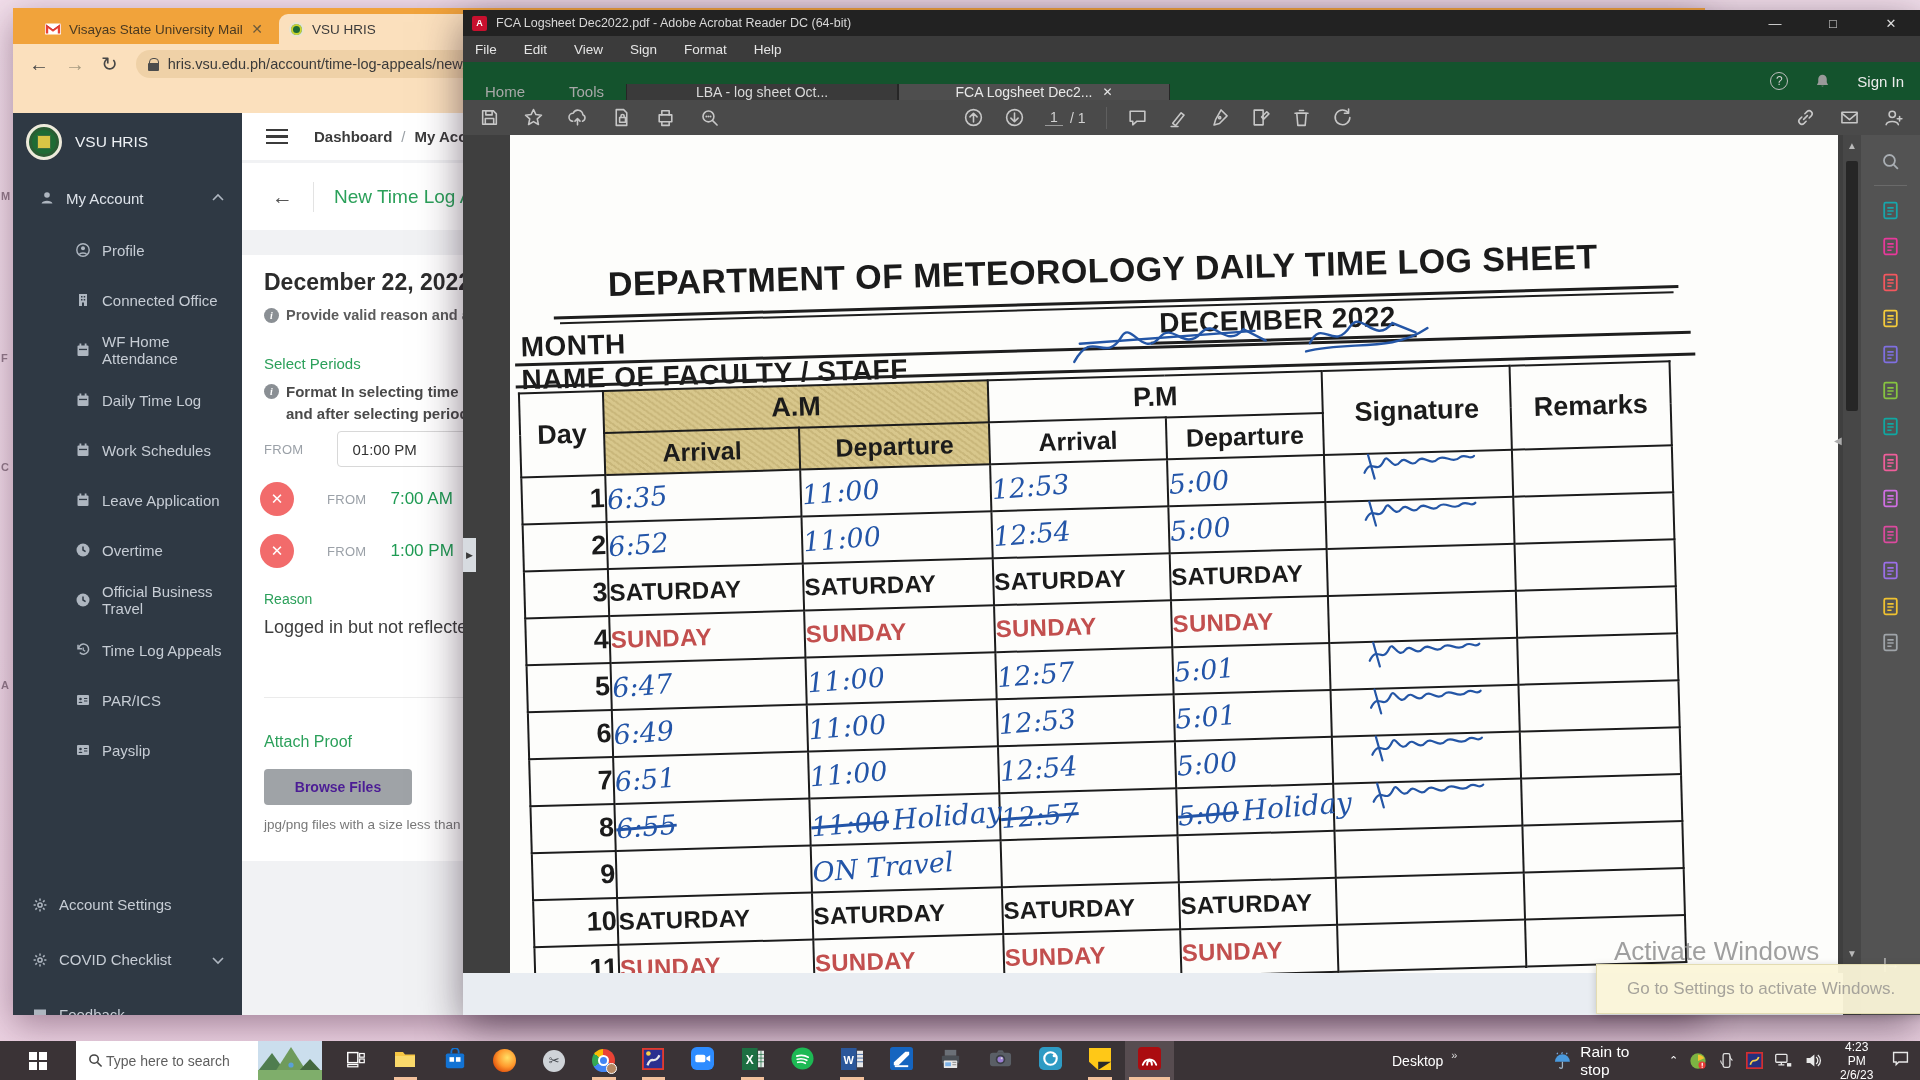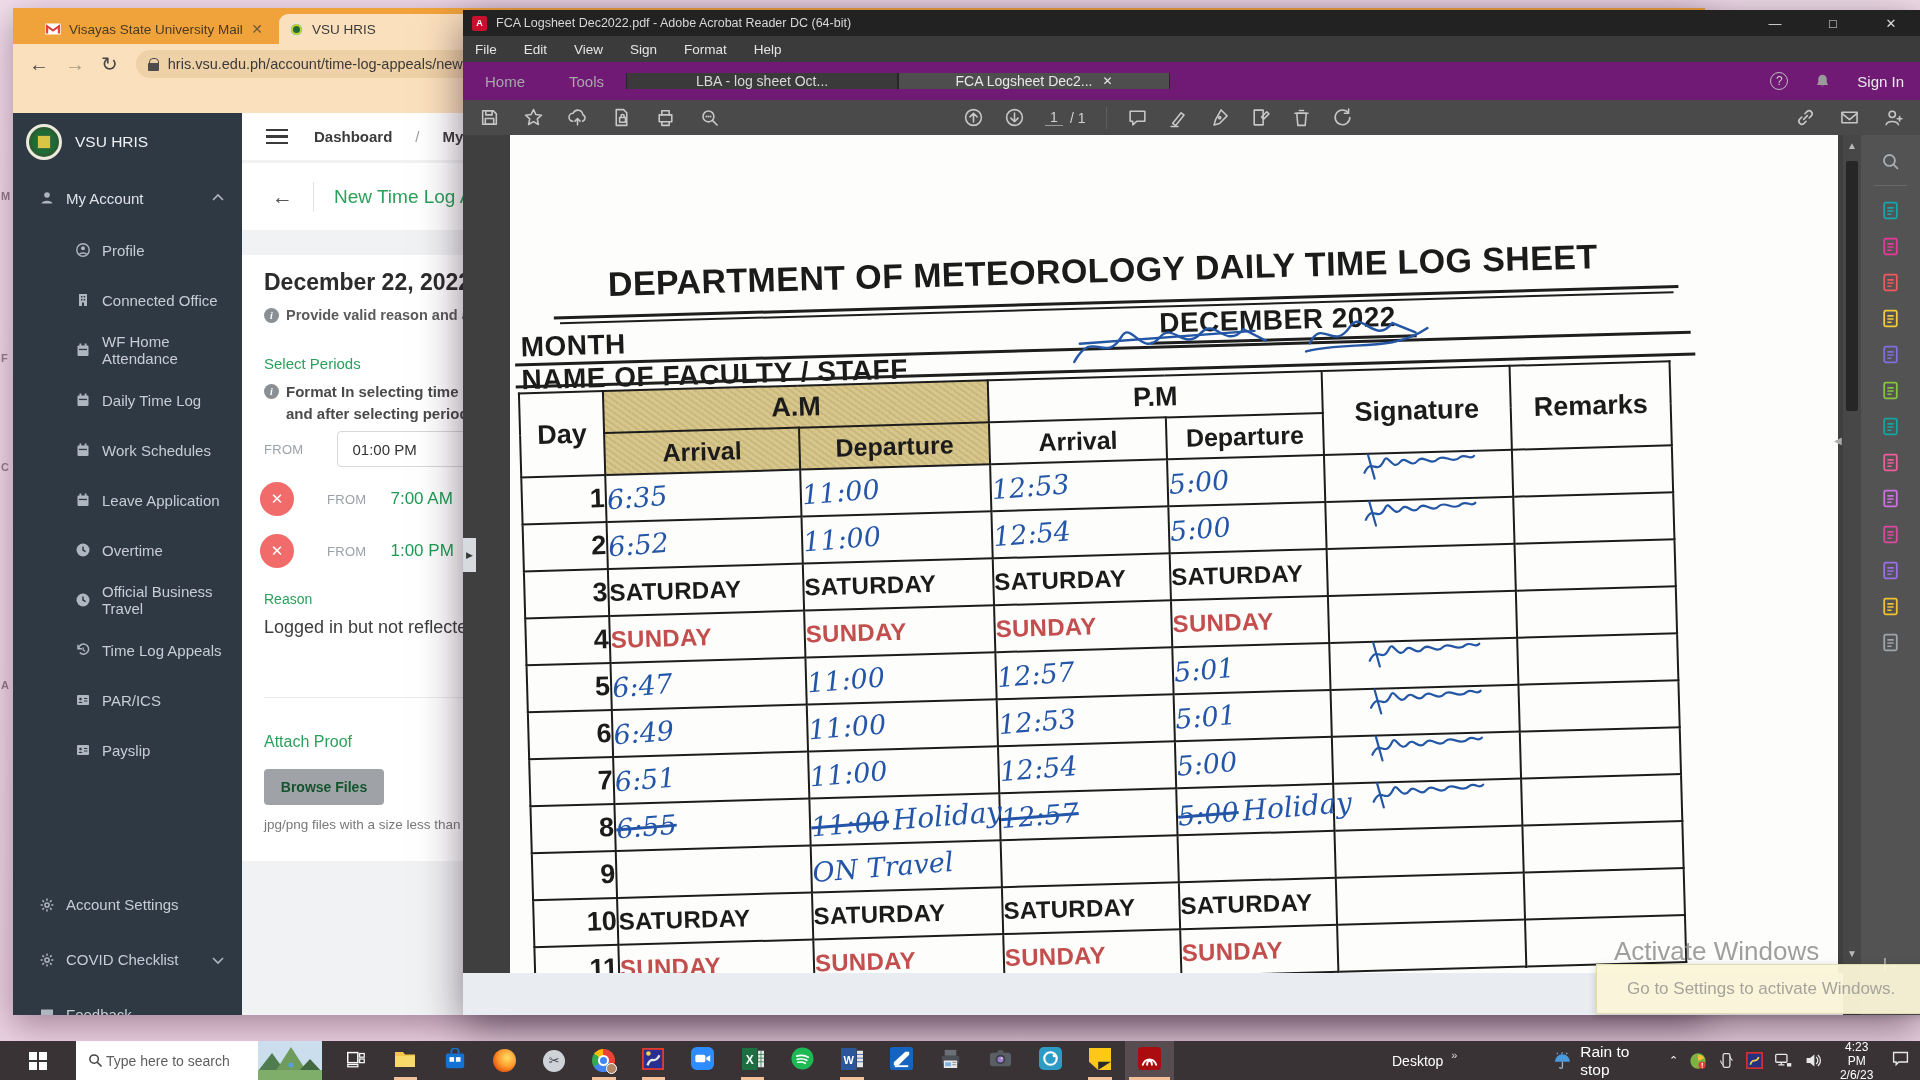--- a/index.html
+++ b/index.html
@@ -33,28 +33,28 @@
   #sb{position:absolute;left:0;top:105px;width:229px;bottom:0;background:#2F3944;color:#C7CDD5;overflow:hidden}
   .sb-logo{position:absolute;top:11px;left:13px;display:flex;align-items:center;gap:13px}
   .logo-circle{width:36px;height:36px;border-radius:50%;background:#1E6B34;border:3px solid #EDEADB;box-shadow:inset 0 0 0 3px #2b5c33;position:relative}
   .logo-circle:after{content:"";position:absolute;inset:8px;background:#D9C545;border:1.5px solid #3f6f3f}
   .sb-brand{font-size:15.5px;color:#EEF1F5}
   .sb-section{position:absolute;top:70px;left:0;right:0;height:30px;display:flex;align-items:center;gap:11px;padding-left:26px;font-size:15px;color:#DDE2E9}
   .sb-chev{position:absolute;right:16px}
   #sb-items{position:absolute;top:112px;left:0;right:8px}
   .sb-item{height:50px;display:flex;align-items:center;gap:11px;padding-left:62px;font-size:15px;cursor:pointer}
   #sb-bottom{position:absolute;top:764px;left:0;right:0}
-  .sb-bitem{height:55px;display:flex;align-items:center;gap:11px;padding-left:26px;font-size:15px;position:relative}
+  .sb-bitem{height:55px;display:flex;align-items:center;gap:11px;padding-left:19px;font-size:15px;position:relative}
   .ic16{width:16px;height:16px;flex:0 0 auto;color:#AEB6C0}
 
   
   .bc-bar{position:absolute;left:229px;top:105px;right:0;height:47px;background:#fff;display:flex;align-items:center}
   .hamb{width:22px;margin-left:24px}
   .hamb div{height:2.6px;background:#3b3b3b;margin:4px 0}
-  .crumbs{margin-left:26px;font-size:15px;font-weight:bold;color:#3b3b3b;display:flex;gap:23px}
+  .crumbs{margin-left:26px;font-size:15px;font-weight:bold;color:#3b3b3b;display:flex;gap:9px}
   .crumb-sep{color:#9aa0a6;font-weight:normal}
   .card1{position:absolute;left:229px;top:155px;right:0;height:67px;background:#fff;display:flex;align-items:center}
   .backarrow{font-size:21px;color:#555;margin-left:30px}
   .vsep{width:1px;height:30px;background:#e3e3e3;margin:0 20px}
   .pagehdr{font-size:19px;color:#2BA05A}
   .card2{position:absolute;left:229px;top:247px;right:0;height:606px;background:#fff}
   .c2-title{position:absolute;left:22px;top:14px;font-size:23px;font-weight:bold;color:#2c2c2c}
   .note{position:absolute;left:22px;top:52px;font-size:14.5px;font-weight:bold;color:#5b5b5b;display:flex;gap:7px;align-items:center}
   .infoi{width:15px;height:15px;border-radius:50%;background:#8a8f94;color:#fff;font-size:10px;font-style:italic;font-weight:bold;display:inline-flex;align-items:center;justify-content:center;font-family:"Liberation Serif",serif;flex:0 0 auto}
   .greenlbl{color:#2BA05A}
@@ -64,32 +64,32 @@
   .fromlbl{font-size:13px;color:#9BA1A8;letter-spacing:.3px}
   .frominput{margin-left:34px;width:210px;height:36px;border:1px solid #D8D8D8;border-radius:4px;display:flex;align-items:center;padding-left:14px;font-size:15px;color:#333;background:#fff}
   .period{position:absolute;left:18px;height:36px;display:flex;align-items:center}
   .xcirc{width:34px;height:34px;border-radius:50%;background:#F26B6B;color:#fff;display:flex;align-items:center;justify-content:center;font-size:15px;cursor:pointer}
   .period .fromlbl{margin-left:33px}
   .ptime{margin-left:24px;font-size:17px;color:#1E9B53}
   .reasonlbl{position:absolute;left:22px;top:336px;font-size:14px}
   .reasontxt{position:absolute;left:22px;top:362px;font-size:18px;color:#3c3c3c;white-space:nowrap}
   .c2-div{position:absolute;left:22px;right:0;top:442px;border-top:1px solid #ebebeb}
   .attachlbl{position:absolute;left:22px;top:478px;font-size:16px}
-  .browsebtn{position:absolute;left:22px;top:514px;width:120px;height:36px;background:#9FA3A7;border:none;border-radius:4px;color:#14532d;font-weight:bold;font-size:14px;font-family:"Liberation Sans",sans-serif;cursor:pointer}
+  .browsebtn{position:absolute;left:22px;top:514px;width:148px;height:36px;background:#9FA3A7;border:none;border-radius:4px;color:#4c1d95;font-weight:bold;font-size:14px;font-family:"Liberation Sans",sans-serif;cursor:pointer}
   .hint{position:absolute;left:22px;top:562px;font-size:13.5px;color:#787878;white-space:nowrap}
 
   
   #acrobat{position:absolute;left:463px;top:10px;width:1457px;height:1005px;background:#3F3F3F;box-shadow:0 12px 40px rgba(40,20,40,.55)}
   .ac-title{height:26px;background:#222;display:flex;align-items:center;color:#D8D8D8;font-size:12.5px;padding-left:9px;gap:9px}
   .pdficn{width:15px;height:15px;background:#C8102E;border-radius:2px;color:#fff;font-size:9px;font-weight:bold;display:flex;align-items:center;justify-content:center;flex:0 0 auto}
   .wctrls{margin-left:auto;display:flex}
   .wctrl{width:58px;height:26px;display:flex;align-items:center;justify-content:center;color:#ddd;font-size:13px;cursor:pointer}
   .ac-menu{height:26px;background:#3B3B3B;display:flex;align-items:center;padding-left:12px;gap:27px;color:#E5E5E5;font-size:13.5px}
   .ac-menu span{cursor:pointer}
-  .ac-tabs{height:38px;background:#701a75;position:relative;display:flex;align-items:center;color:#A8A8A8;font-size:15px}
+  .ac-tabs{height:38px;background:#14532d;position:relative;display:flex;align-items:flex-end;color:#A8A8A8;font-size:15px}
   .nav-tab{display:flex;align-items:center;padding:0 22px;cursor:pointer}
   .doc-tab{width:272px;display:flex;align-items:center;justify-content:center;gap:10px;background:#3A3A3A;color:#D9D9D9;font-size:14px;border-left:1px solid #262626;border-right:1px solid #262626;cursor:pointer;white-space:nowrap;overflow:hidden}
   .doc-tab.active{background:#4E4E4E;color:#E8E8E8}
   .ac-tabs-right{position:absolute;right:16px;top:0;height:100%;display:flex;align-items:center;gap:26px;color:#CFCFCF}
   .helpc{width:18px;height:18px;border:1.6px solid #BDBDBD;border-radius:50%;font-size:12px;display:flex;align-items:center;justify-content:center}
   .signin{font-size:15px;color:#ECECEC;cursor:pointer}
   .ac-toolbar{height:35px;background:#4A4A4A;position:relative}
   .tb-group{position:absolute;top:0;height:35px;display:flex;align-items:center;gap:23px}
   .tbg-left{left:16px}.tbg-center{left:500px;gap:20px}.tbg-right{right:16px}
   .tbi{width:21px;height:21px;color:#C7C7C7;cursor:pointer}

